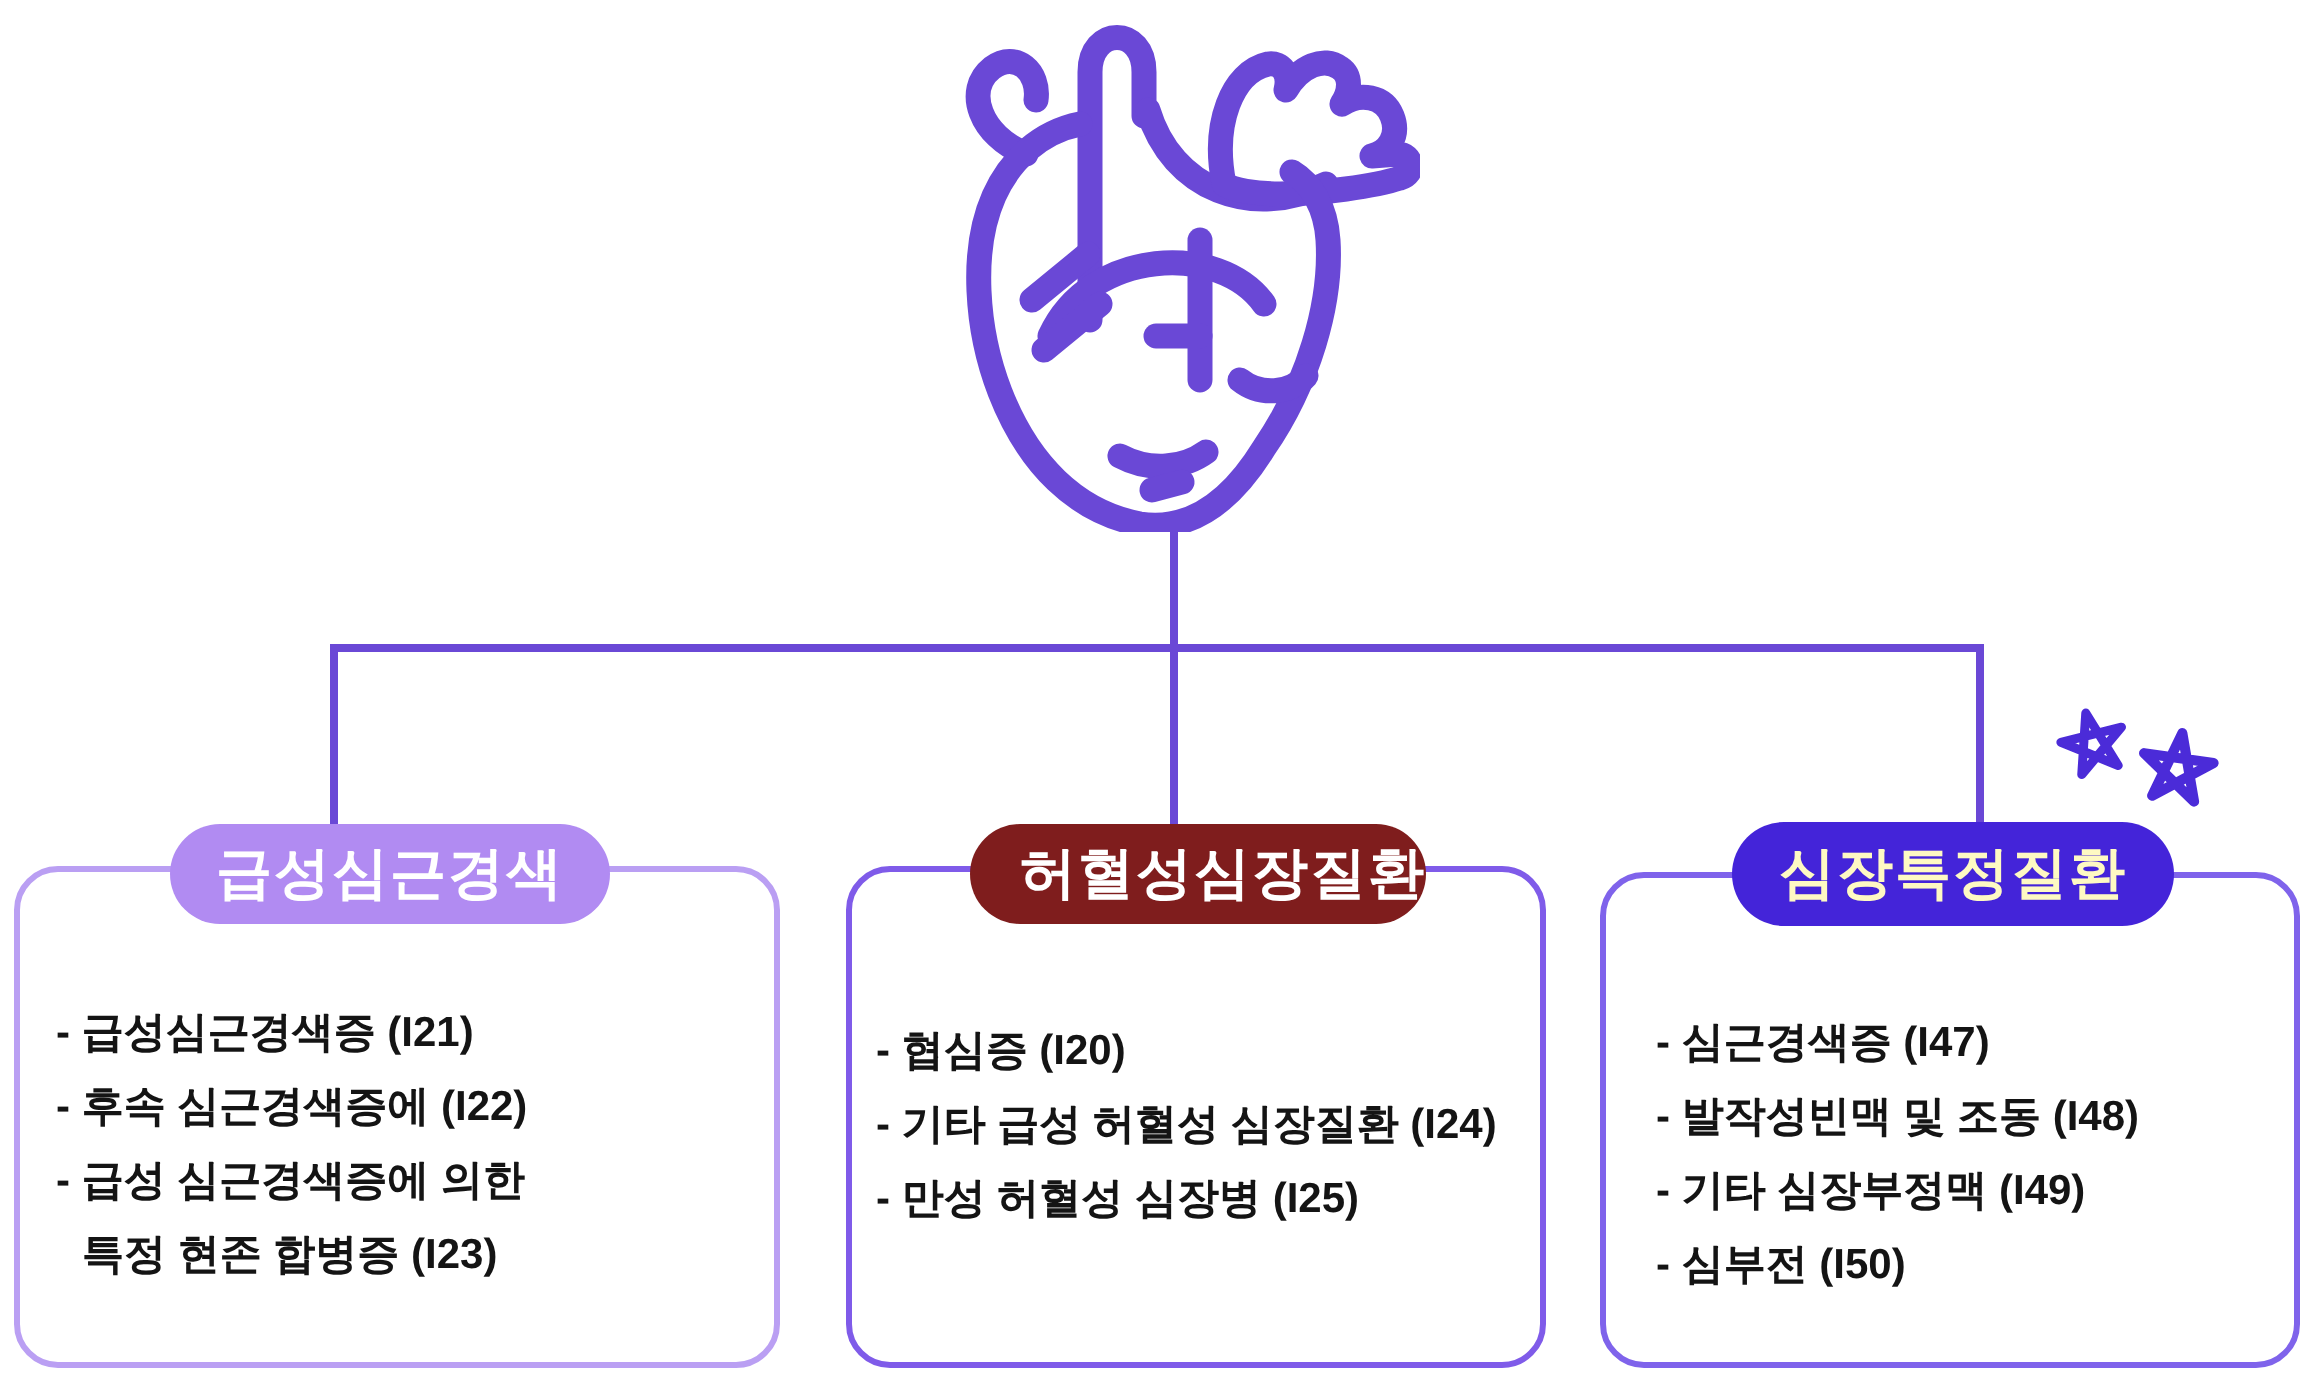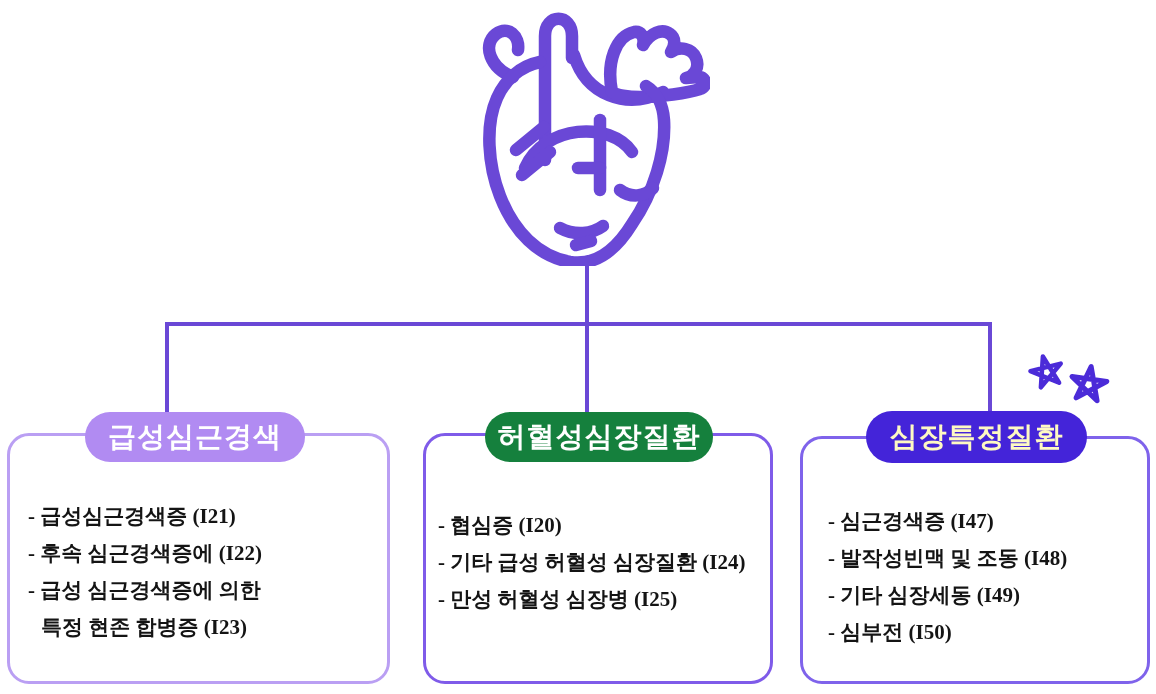--- a/index.html
+++ b/index.html
@@ -19,24 +19,24 @@
   #box-1{left:7px;top:433px;width:383px;border:3px solid #BA9FF3;}
   #box-2{left:423px;top:433px;width:350px;border:3px solid #7F5BE9;}
   #box-3{left:800px;top:436px;width:350px;height:248px;border:3px solid #7F63EB;}
   
   .pill{
     position:absolute;height:50px;border-radius:26px;z-index:3;
     display:flex;align-items:center;justify-content:center;
     color:#ffffff;font-size:28px;font-weight:800;letter-spacing:1px;white-space:nowrap;
   }
   #pill-1{left:85px;top:412px;width:220px;background:#B18BF2;}
-  #pill-2{left:485px;top:412px;width:228px;background:#15803d;}
+  #pill-2{left:485px;top:412px;width:228px;background:#7f1d1d;justify-content:flex-end;}
   #pill-3{left:866px;top:411px;width:221px;height:52px;background:#4424D9;color:#fef9c3;}
   
-  .list{position:absolute;z-index:3;color:#141414;font-size:21px;font-weight:600;line-height:37px;font-family:Liberation Serif, serif;}
+  .list{position:absolute;z-index:3;color:#141414;font-size:21px;font-weight:600;line-height:37px;}
   #list-1{left:28px;top:498px;}
   #list-2{left:438px;top:507px;}
   #list-3{left:828px;top:503px;}
   .item{white-space:nowrap;}
   .item.indent{padding-left:13px;}
   
   .star{position:absolute;z-index:3;}
   #star-1{left:1027px;top:352px;width:40px;height:42px;transform:rotate(-14deg);}
   #star-2{left:1066px;top:361px;width:45px;height:49px;transform:rotate(8deg);}
 </style>
@@ -98,21 +98,21 @@
       <div class="item indent">특정 현존 합병증 (I23)</div>
     </div>
   <div id="list-2" class="list">
       <div class="item">- 협심증 (I20)</div>
       <div class="item">- 기타 급성 허혈성 심장질환 (I24)</div>
       <div class="item">- 만성 허혈성 심장병 (I25)</div>
     </div>
   <div id="list-3" class="list">
       <div class="item">- 심근경색증 (I47)</div>
       <div class="item">- 발작성빈맥 및 조동 (I48)</div>
-      <div class="item">- 기타 심장세동 (I49)</div>
+      <div class="item">- 기타 심장부정맥 (I49)</div>
       <div class="item">- 심부전 (I50)</div>
     </div>
 
   <svg id="star-1" class="star" viewBox="0 0 40 40" fill="none" stroke="#4B2BD8" stroke-width="4.5" stroke-linejoin="round">
     <path d="M20,3 L29.4,32.4 L4.4,14.2 L35.6,14.2 L10.6,32.4 Z"></path>
   </svg>
   <svg id="star-2" class="star" viewBox="0 0 40 40" fill="none" stroke="#4B2BD8" stroke-width="4.5" stroke-linejoin="round">
     <path d="M20,3 L29.4,32.4 L4.4,14.2 L35.6,14.2 L10.6,32.4 Z"></path>
   </svg>
 

